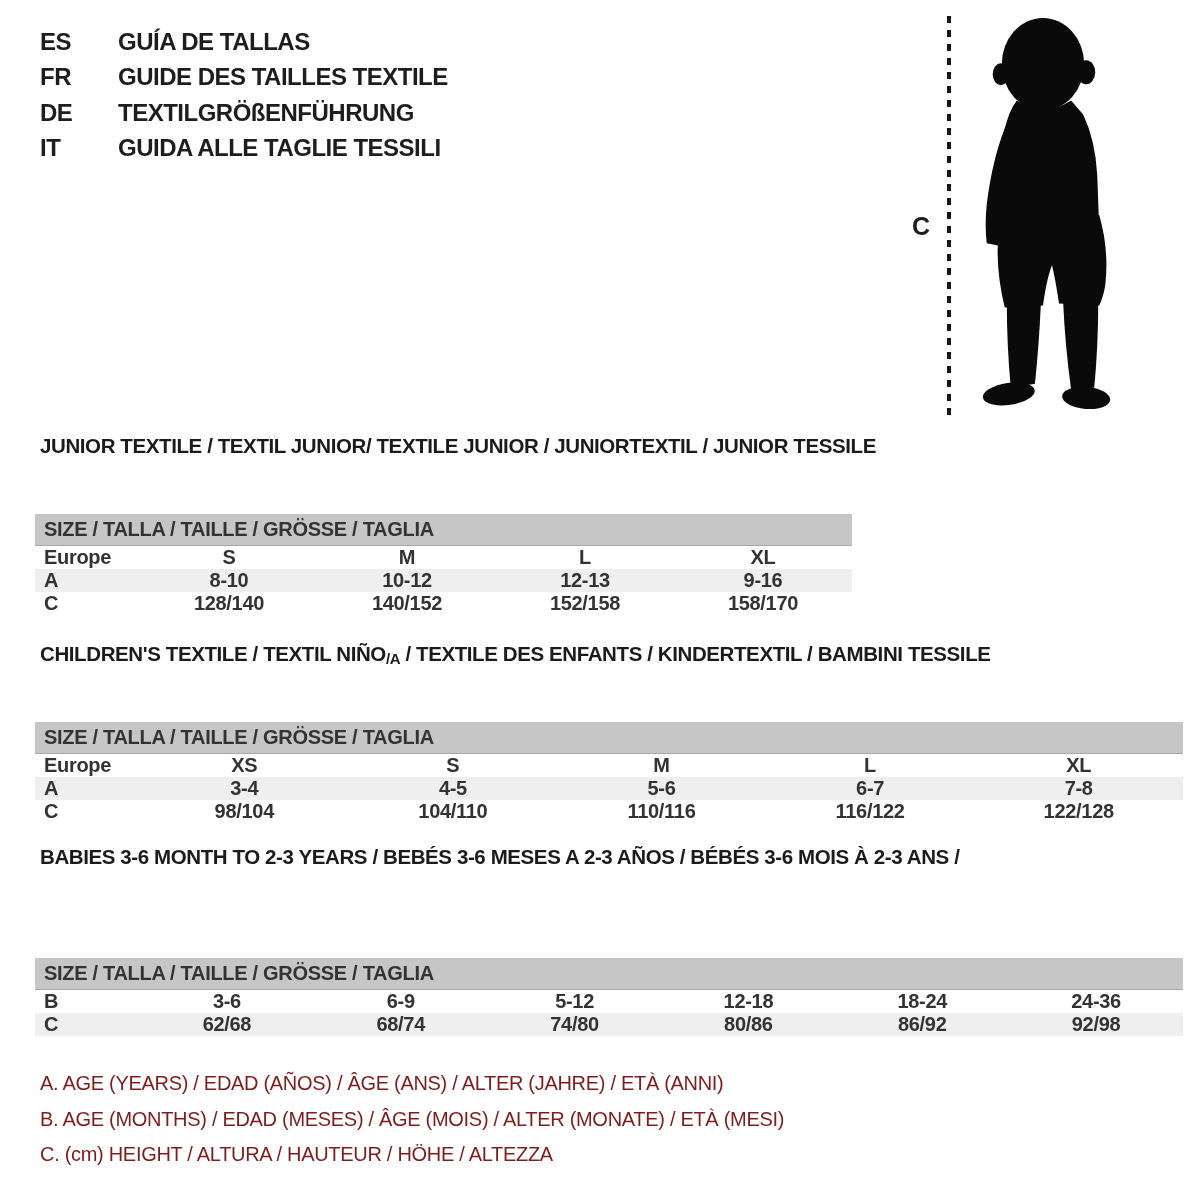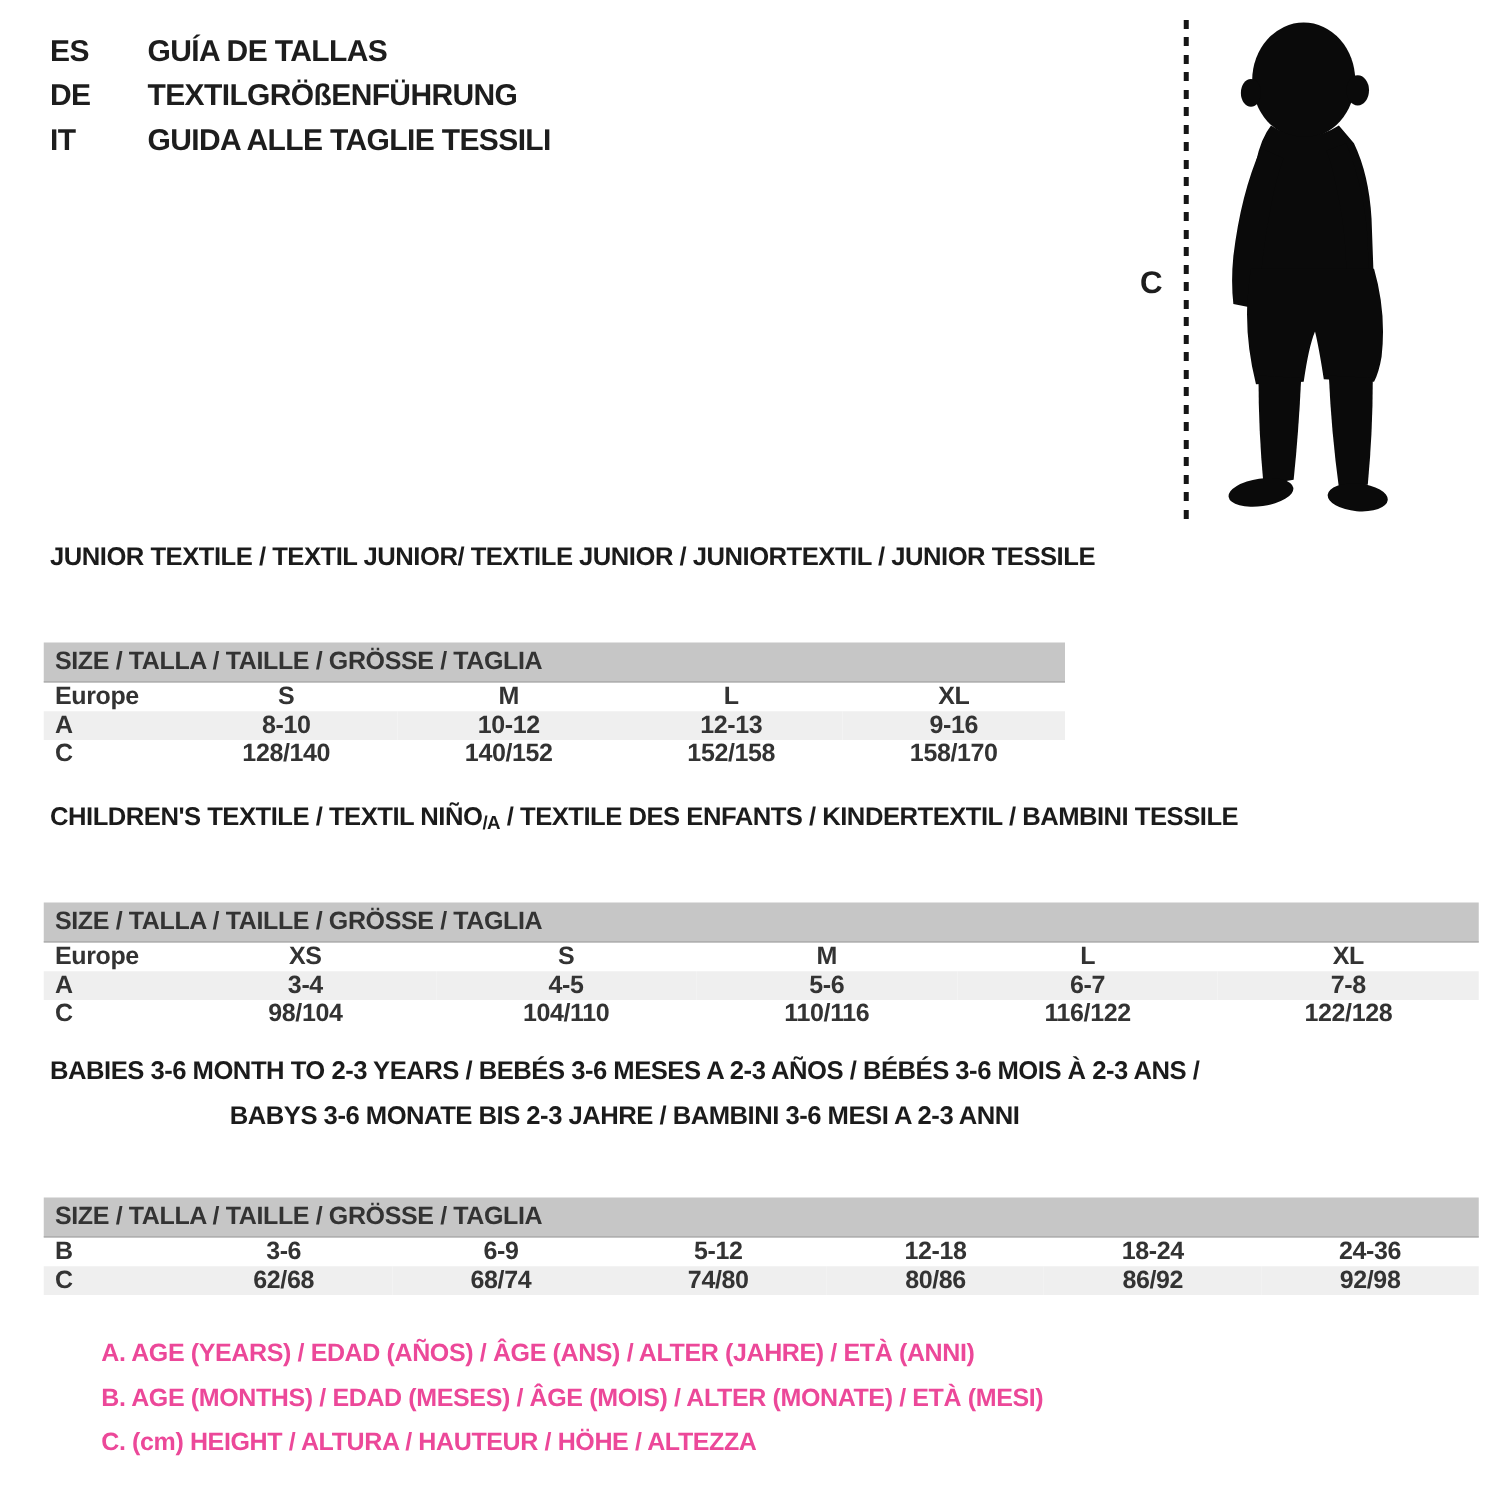--- a/index.html
+++ b/index.html
@@ -65,31 +65,35 @@
     white-space: nowrap;
   }
   table.size-table td.rl { text-align: left; padding-left: 9px; }
   table.size-table tr:nth-child(even) { background: #efefef; }
   col.label-col { width: 105px; }
 
   
   .legend { left: 40px; top: 1066px; }
   .legend-item {
     height: 35.5px; display: flex; align-items: center;
-    font-size: 20px; font-weight: 700; letter-spacing: -0.3px;
-    color: #ec4899; white-space: nowrap; margin-left: 41px;
+    font-size: 20px; font-weight: 400; letter-spacing: -0.3px;
+    color: #7f1d1d; white-space: nowrap;
   }
 </style>
 </head>
 <body>
 
 <div class="abs langs">
   <div class="lang-row">
     <span class="lang-code">ES</span>
     <span class="lang-label">GUÍA DE TALLAS</span>
+  </div>
+  <div class="lang-row">
+    <span class="lang-code">FR</span>
+    <span class="lang-label">GUIDE DES TAILLES TEXTILE</span>
   </div>
   <div class="lang-row">
     <span class="lang-code">DE</span>
     <span class="lang-label">TEXTILGRÖßENFÜHRUNG</span>
   </div>
   <div class="lang-row">
     <span class="lang-code">IT</span>
     <span class="lang-label">GUIDA ALLE TAGLIE TESSILI</span>
   </div>
 </div>
@@ -189,21 +193,20 @@
       <td>110/116</td>
       <td>116/122</td>
       <td>122/128</td>
     </tr>
   </tbody>
     </table>
 </div>
 
 <h2 class="abs heading heading-2line" style="left:40px; top:839px;">
   <span style="display:block">BABIES 3-6 MONTH TO 2-3 YEARS / BEBÉS 3-6 MESES A 2-3 AÑOS / BÉBÉS 3-6 MOIS À 2-3 ANS /</span>
-  <span style="display:block">BABYS 3-6 MONATE BIS 2-3 JAHRE / BAMBINI 3-6 MESI A 2-3 ANNI</span>
 </h2>
 
 <div class="abs table-wrap" style="left:35px; top:926px; width:1148px;">
   <div class="size-bar">SIZE / TALLA / TAILLE / GRÖSSE / TAGLIA</div>
   <table class="size-table">
     <colgroup>
         <col class="label-col">
         <col>
         <col>
         <col>

